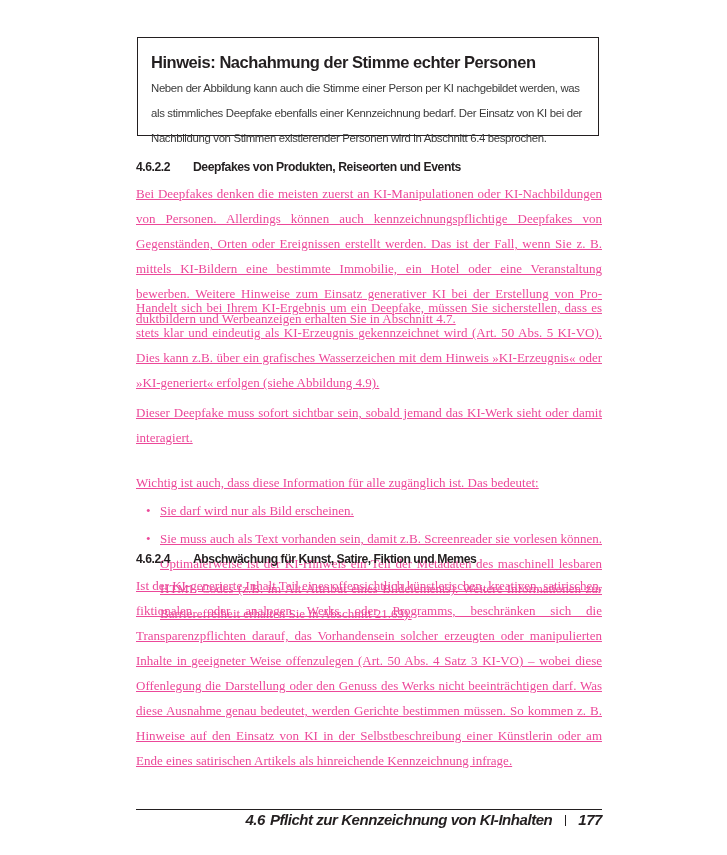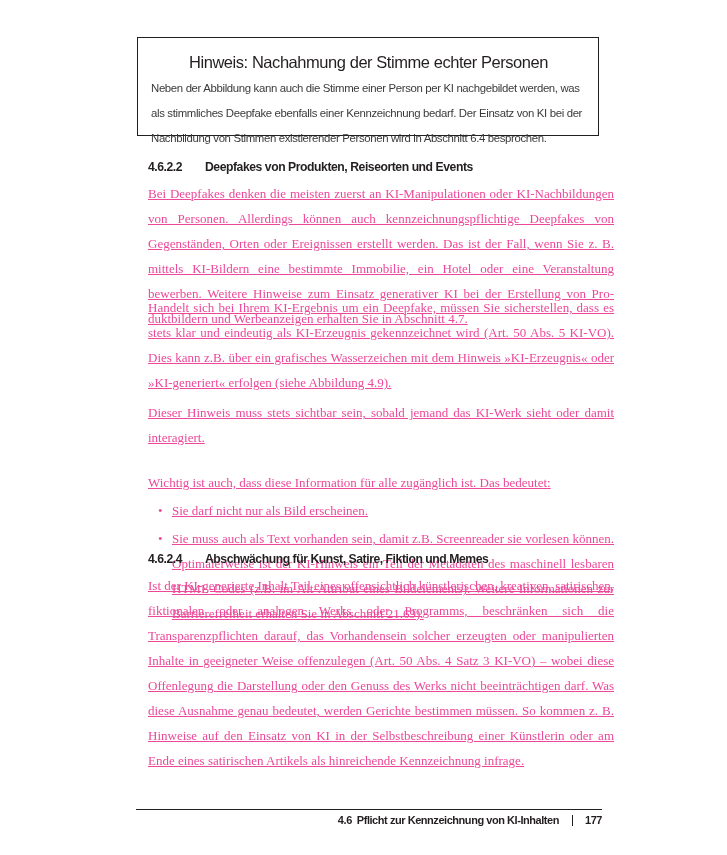--- a/index.html
+++ b/index.html
@@ -19,39 +19,38 @@
       left: 137px;
       top: 37px;
       width: 462px;
       height: 99px;
       border: 1.5px solid #231f20;
       box-sizing: border-box;
       padding: 14px 12px 0 13px;
     }
     .note-title {
       font-family: "Liberation Sans", sans-serif;
-      font-weight: normal;
+      font-weight: bold;
       font-size: 16.5px;
       letter-spacing: -0.45px;
       line-height: 20px;
       margin: 0 0 4px 0;
       color: #231f20;
-      text-align: center;
     }
     .note-body {
       font-family: "Liberation Sans", sans-serif;
       font-size: 11.4px;
       letter-spacing: -0.35px;
       line-height: 25px;
       color: #3a3a3a;
       margin: 0;
     }
     .section {
       position: absolute;
-      left: 148px;
+      left: 136px;
       width: 466px;
     }
     .sec-heading {
       font-family: "Liberation Sans", sans-serif;
       font-weight: bold;
       font-size: 12.2px;
       letter-spacing: -0.45px;
       line-height: 16px;
       margin: 0 0 6px 0;
       display: flex;
@@ -95,26 +94,27 @@
       width: 466px;
       height: 0;
       border-top: 1px solid #231f20;
     }
     .footer {
       position: absolute;
       right: 125px;
       top: 813px;
       font-family: "Liberation Sans", sans-serif;
       font-weight: bold;
-      font-size: 11px;
+      font-size: 15px;
       letter-spacing: -0.45px;
       line-height: 14px;
       color: #231f20;
       display: flex;
       align-items: center;
+      font-style: italic;
     }
     .footer .sep {
       display: inline-block;
       width: 1px;
       height: 11px;
       background: #231f20;
       margin: 0 12px 0 13px;
     }
     .footer .chapter-num {
       margin-right: 5px;
@@ -131,26 +131,26 @@
 <div class="section" style="top:159px;">
   <h3 class="sec-heading">
     <span class="sec-num">4.6.2.2</span>
     <span>Deepfakes von Produkten, Reiseorten und Events</span>
   </h3>
   <p class="para">Bei Deepfakes denken die meisten zuerst an KI-Manipulationen oder KI-Nachbil­dungen von Personen. Allerdings können auch kennzeichnungspflichtige Deepfakes von Gegenständen, Orten oder Ereignissen erstellt werden. Das ist der Fall, wenn Sie z. B. mittels KI-Bildern eine bestimmte Immobilie, ein Hotel oder eine Veranstaltung bewerben. Weitere Hinweise zum Einsatz generativer KI bei der Erstellung von Pro­duktbildern und Werbeanzeigen erhalten Sie in Abschnitt 4.7.</p>
 </div>
 
 <div class="section" style="top:295px;">
   <p class="para">Handelt sich bei Ihrem KI-Ergebnis um ein Deepfake, müssen Sie sicherstellen, dass es stets klar und eindeutig als KI-Erzeugnis gekennzeichnet wird (Art. 50 Abs. 5 KI-VO). Dies kann z.B. über ein grafisches Wasserzeichen mit dem Hinweis »KI-Er­zeugnis« oder »KI-generiert« erfolgen (siehe Abbildung 4.9).</p>
-  <p class="para">Dieser Hinweis muss stets sichtbar sein, sobald jemand das KI-Werk sieht oder da­mit interagiert.</p>
+  <p class="para">Dieser Deepfake muss sofort sichtbar sein, sobald jemand das KI-Werk sieht oder da­mit interagiert.</p>
   <p class="para" style="margin-bottom:3px;margin-top:20px;">Wichtig ist auch, dass diese Information für alle zugänglich ist. Das bedeutet:</p>
   <ul class="bullets para">
     <li>
       <span class="bullet-dot">•</span>
-      <span>Sie darf nicht nur als Bild erscheinen.</span>
+      <span>Sie darf wird nur als Bild erscheinen.</span>
     </li>
     <li>
       <span class="bullet-dot">•</span>
       <span>Sie muss auch als Text vorhanden sein, damit z.B. Screenreader sie vorlesen können. Optimalerweise ist der KI-Hinweis ein Teil der Metadaten des maschi­nell lesbaren HTML-Codes (z.B. im Alt-Attribut eines Bildelements). Weitere Informationen zur Barrierefreiheit erhalten Sie in Abschnitt 21.69).</span>
     </li>
   </ul>
 </div>
 
 <div class="section" style="top:551px;">
   <h3 class="sec-heading">

